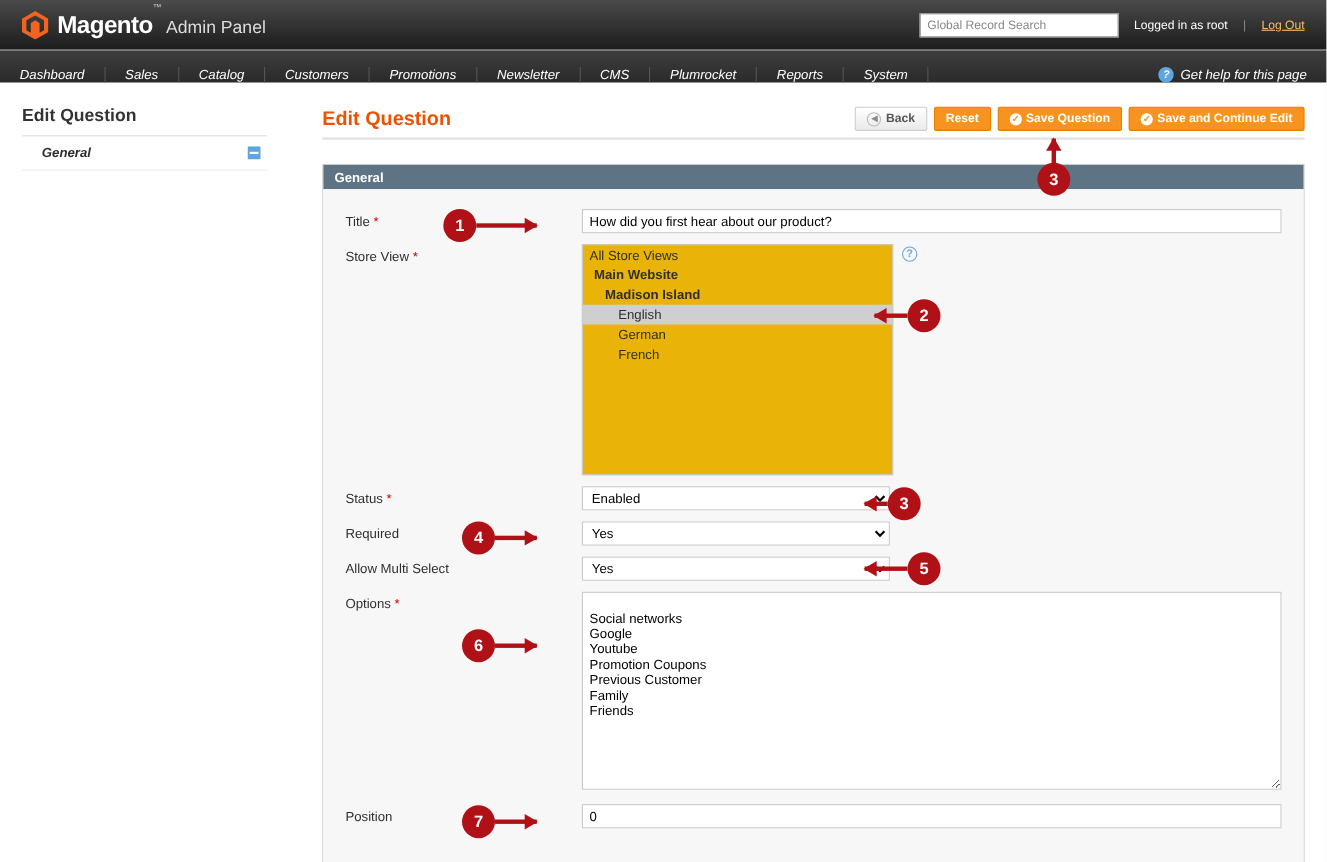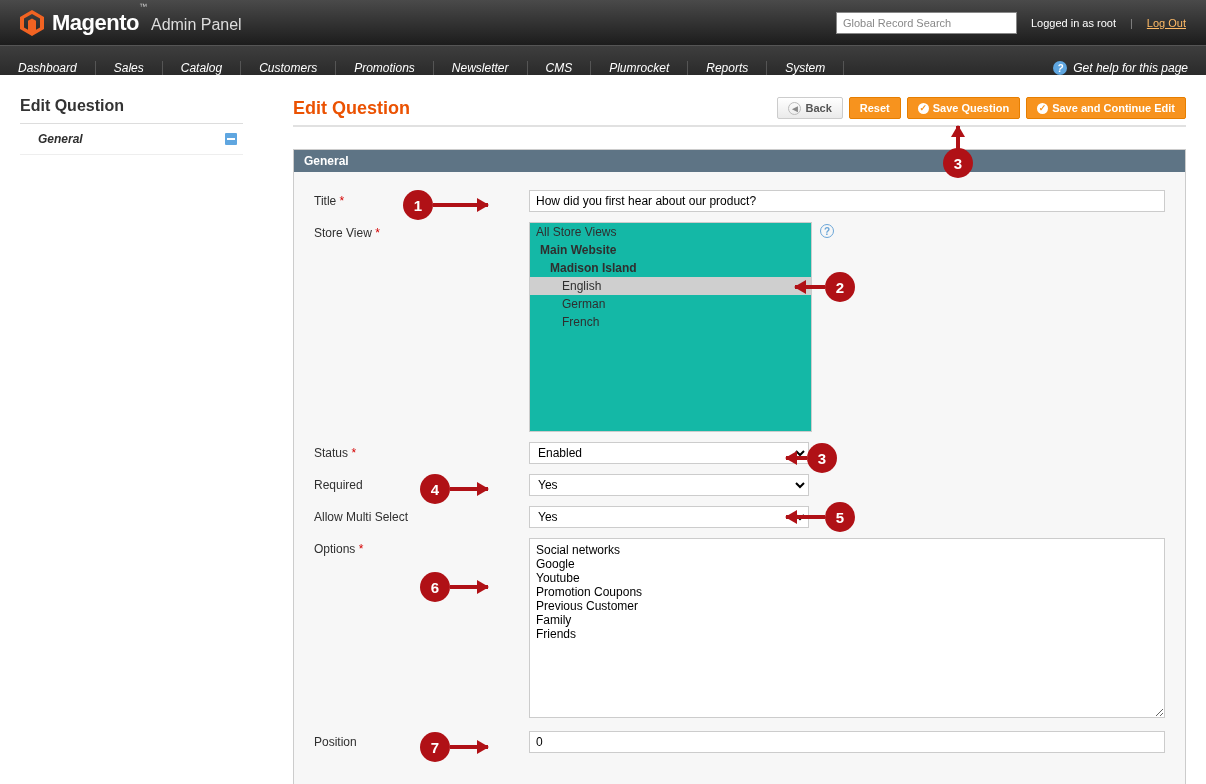--- a/index.html
+++ b/index.html
@@ -43,29 +43,29 @@
 
 .panel { border: 1px solid #ccc; margin-top: 22px; }
 .panel-head { background: #5e7485; color: #fff; font-weight: bold; padding: 4px 10px; font-size: 12px; }
 .panel-body { background: #f7f7f7; padding: 18px 20px 30px 20px; }
 .form-row { display: flex; align-items: flex-start; margin-bottom: 10px; }
 .form-label { width: 215px; flex-shrink: 0; font-size: 12px; padding-top: 4px; }
 .req { color: #d40000; }
 .form-field { flex: 1; }
 .txt-input { width: 100%; max-width: 675px; height: 22px; border: 1px solid #ccc; padding: 2px 6px; font-size: 12px; }
 .sel { width: 280px; height: 22px; border: 1px solid #ccc; font-size: 12px; background: #fff; padding: 0 4px; }
-.store-box { width: 283px; height: 210px; border: 1px solid #ccc; background: #14b8a6; overflow-y: scroll; font-size: 12px; }
+.store-box { width: 283px; height: 210px; border: 1px solid #ccc; background: #eab308; overflow-y: scroll; font-size: 12px; }
 .store-l0 { padding: 2px 6px; }
 .store-l1 { padding: 2px 6px 2px 10px; font-weight: bold; }
 .store-l2 { padding: 2px 6px 2px 20px; font-weight: bold; }
 .store-l3 { padding: 2px 6px 2px 32px; cursor: pointer; }
 .store-l3.sel-row { background: #cfcfcf; }
 .store-wrap { display: flex; gap: 8px; align-items: flex-start; }
 .info-icon { width: 14px; height: 14px; border: 1px solid #6ba6d8; border-radius: 50%; display: inline-flex; align-items: center; justify-content: center; color: #6ba6d8; font-size: 10px; font-weight: bold; cursor: help; margin-top: 2px; }
-.textarea { width: 100%; max-width: 675px; height: 180px; border: 1px solid #ccc; padding: 4px 6px; font-size: 12px; font-family: Arial; resize: both; }
+.textarea { width: 100%; max-width: 675px; height: 180px; border: 1px solid #ccc; padding: 16px 6px; font-size: 12px; font-family: Arial; resize: both; }
 
 
 .callout { position: absolute; width: 30px; height: 30px; background: #b01116; border-radius: 50%; color: #fff; display: flex; align-items: center; justify-content: center; font-weight: bold; font-size: 15px; z-index: 10; }
 .arrow-h { position: absolute; height: 4px; background: #b01116; z-index: 9; }
 .arrow-h::after { content:''; position: absolute; right: -1px; top: -5px; border-left: 12px solid #b01116; border-top: 7px solid transparent; border-bottom: 7px solid transparent; }
 .arrow-hl { position: absolute; height: 4px; background: #b01116; z-index: 9; }
 .arrow-hl::after { content:''; position: absolute; left: -1px; top: -5px; border-right: 12px solid #b01116; border-top: 7px solid transparent; border-bottom: 7px solid transparent; }
 .arrow-v { position: absolute; width: 4px; background: #b01116; z-index: 9; }
 .arrow-v::after { content:''; position: absolute; top: -1px; left: -5px; border-bottom: 12px solid #b01116; border-left: 7px solid transparent; border-right: 7px solid transparent; }
 .page-wrap { position: relative; }

